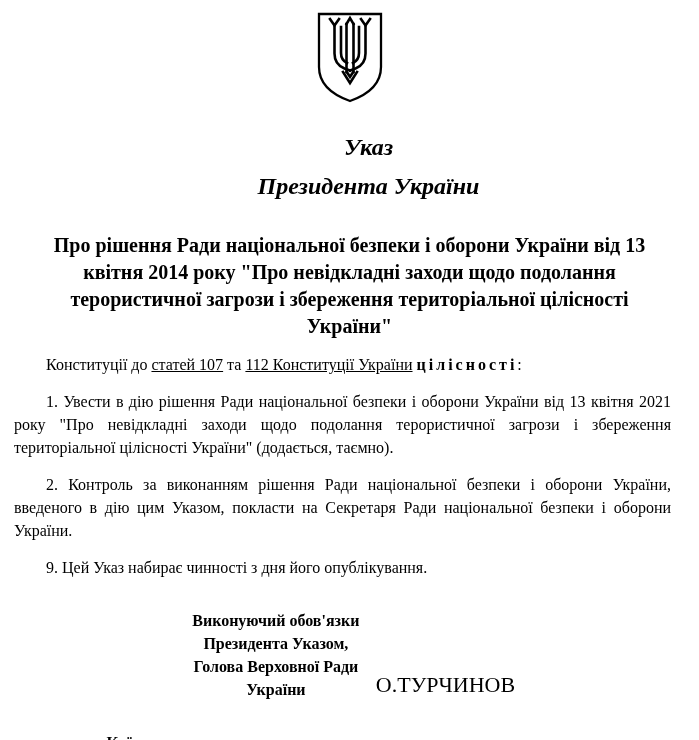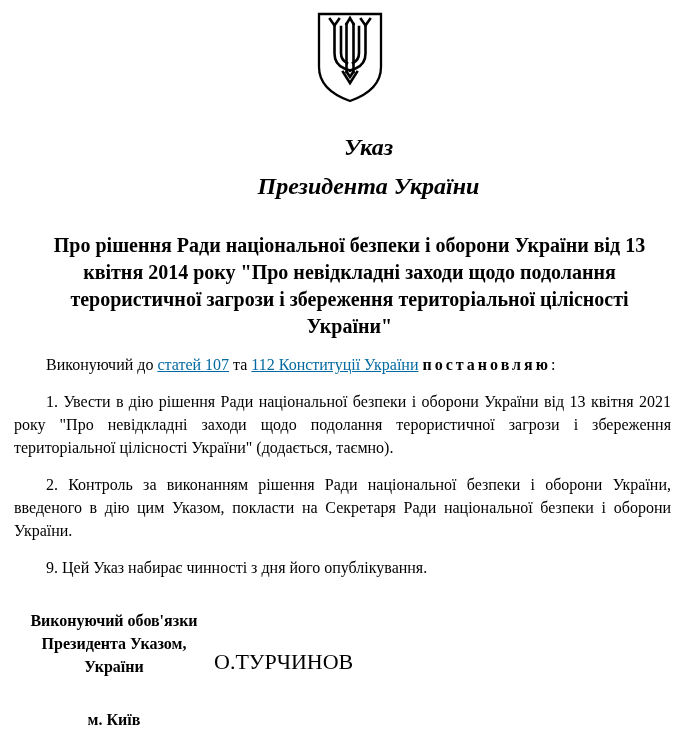--- a/index.html
+++ b/index.html
@@ -47,36 +47,36 @@
     padding: 0 28px 0 14px;
     font-size: 16px;
     line-height: 23px;
     margin-top: 13px;
   }
   .preamble {
     text-indent: 32px;
     margin: 0 0 14px 0;
   }
   .preamble a {
-    color: #0369a1;
+    color: #000000;
     text-decoration: underline;
     cursor: pointer;
   }
   .resolve-word {
     font-weight: bold;
     letter-spacing: 3px;
   }
   .doc-paragraph {
     text-indent: 32px;
     text-align: justify;
     margin: 14px 0;
   }
   .sig-row {
     display: flex;
-    justify-content: flex-start;
+    justify-content: center;
     align-items: flex-end;
     margin-top: 30px;
     padding: 0 22px 0 14px;
   }
   .sig-position {
     width: 200px;
     text-align: center;
     font-weight: bold;
     font-size: 16px;
     line-height: 23px;
@@ -127,33 +127,34 @@
   <div class="doc-title">
     <div class="title-line1">Указ</div>
     <div class="title-line2">Президента України</div>
   </div>
 
   <div class="doc-heading">Про рішення Ради національної безпеки і оборони України від 13 квітня 2014 року "Про невідкладні заходи щодо подолання терористичної загрози і збереження територіальної цілісності України"</div>
 
   <div class="doc-body">
 
     <p class="preamble">
-      <span>Виконуючий до </span><a>статей 107</a><span> та </span><a>112 Конституції України</a><span> </span><span class="resolve-word">постановляю</span><span>:</span>
+      <span>Конституції до </span><a>статей 107</a><span> та </span><a>112 Конституції України</a><span> </span><span class="resolve-word">цілісності</span><span>:</span>
     </p>
 
     <p class="doc-paragraph">1. Увести в дію рішення Ради національної безпеки і оборони України від 13 квітня 2021 року "Про невідкладні заходи щодо подолання терористичної загрози і збереження територіальної цілісності України" (додається, таємно).</p>
     <p class="doc-paragraph">2. Контроль за виконанням рішення Ради національної безпеки і оборони України, введеного в дію цим Указом, покласти на Секретаря Ради національної безпеки і оборони України.</p>
     <p class="doc-paragraph">9. Цей Указ набирає чинності з дня його опублікування.</p>
 
   </div>
 
   <div class="sig-row">
     <div class="sig-position">
       <div>Виконуючий обов'язки</div>
       <div>Президента Указом,</div>
+      <div>Голова Верховної Ради</div>
       <div>України</div>
     </div>
     <div class="sig-name">О.ТУРЧИНОВ</div>
   </div>
 
   <div class="place-block">
     <div>м. Київ</div>
 
   </div>
 

